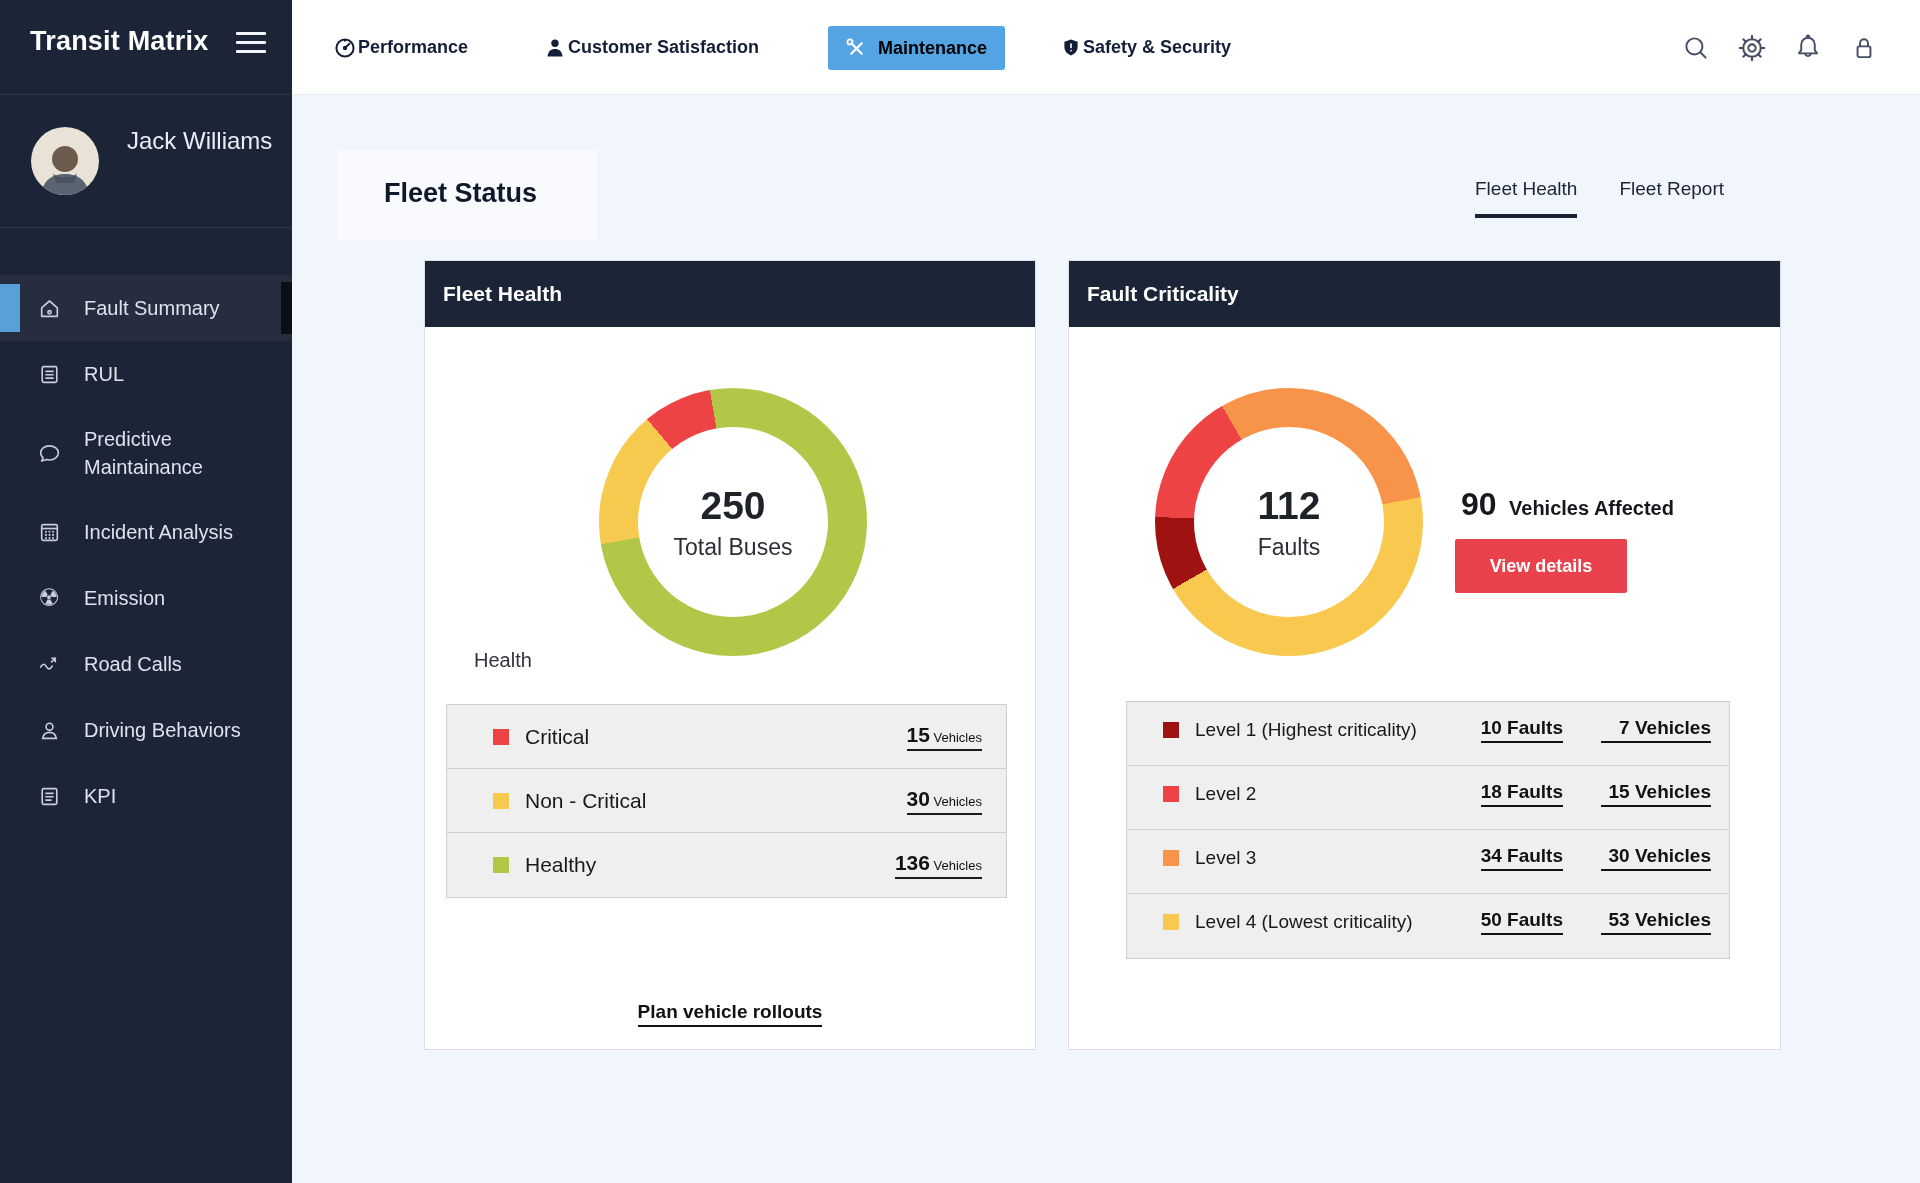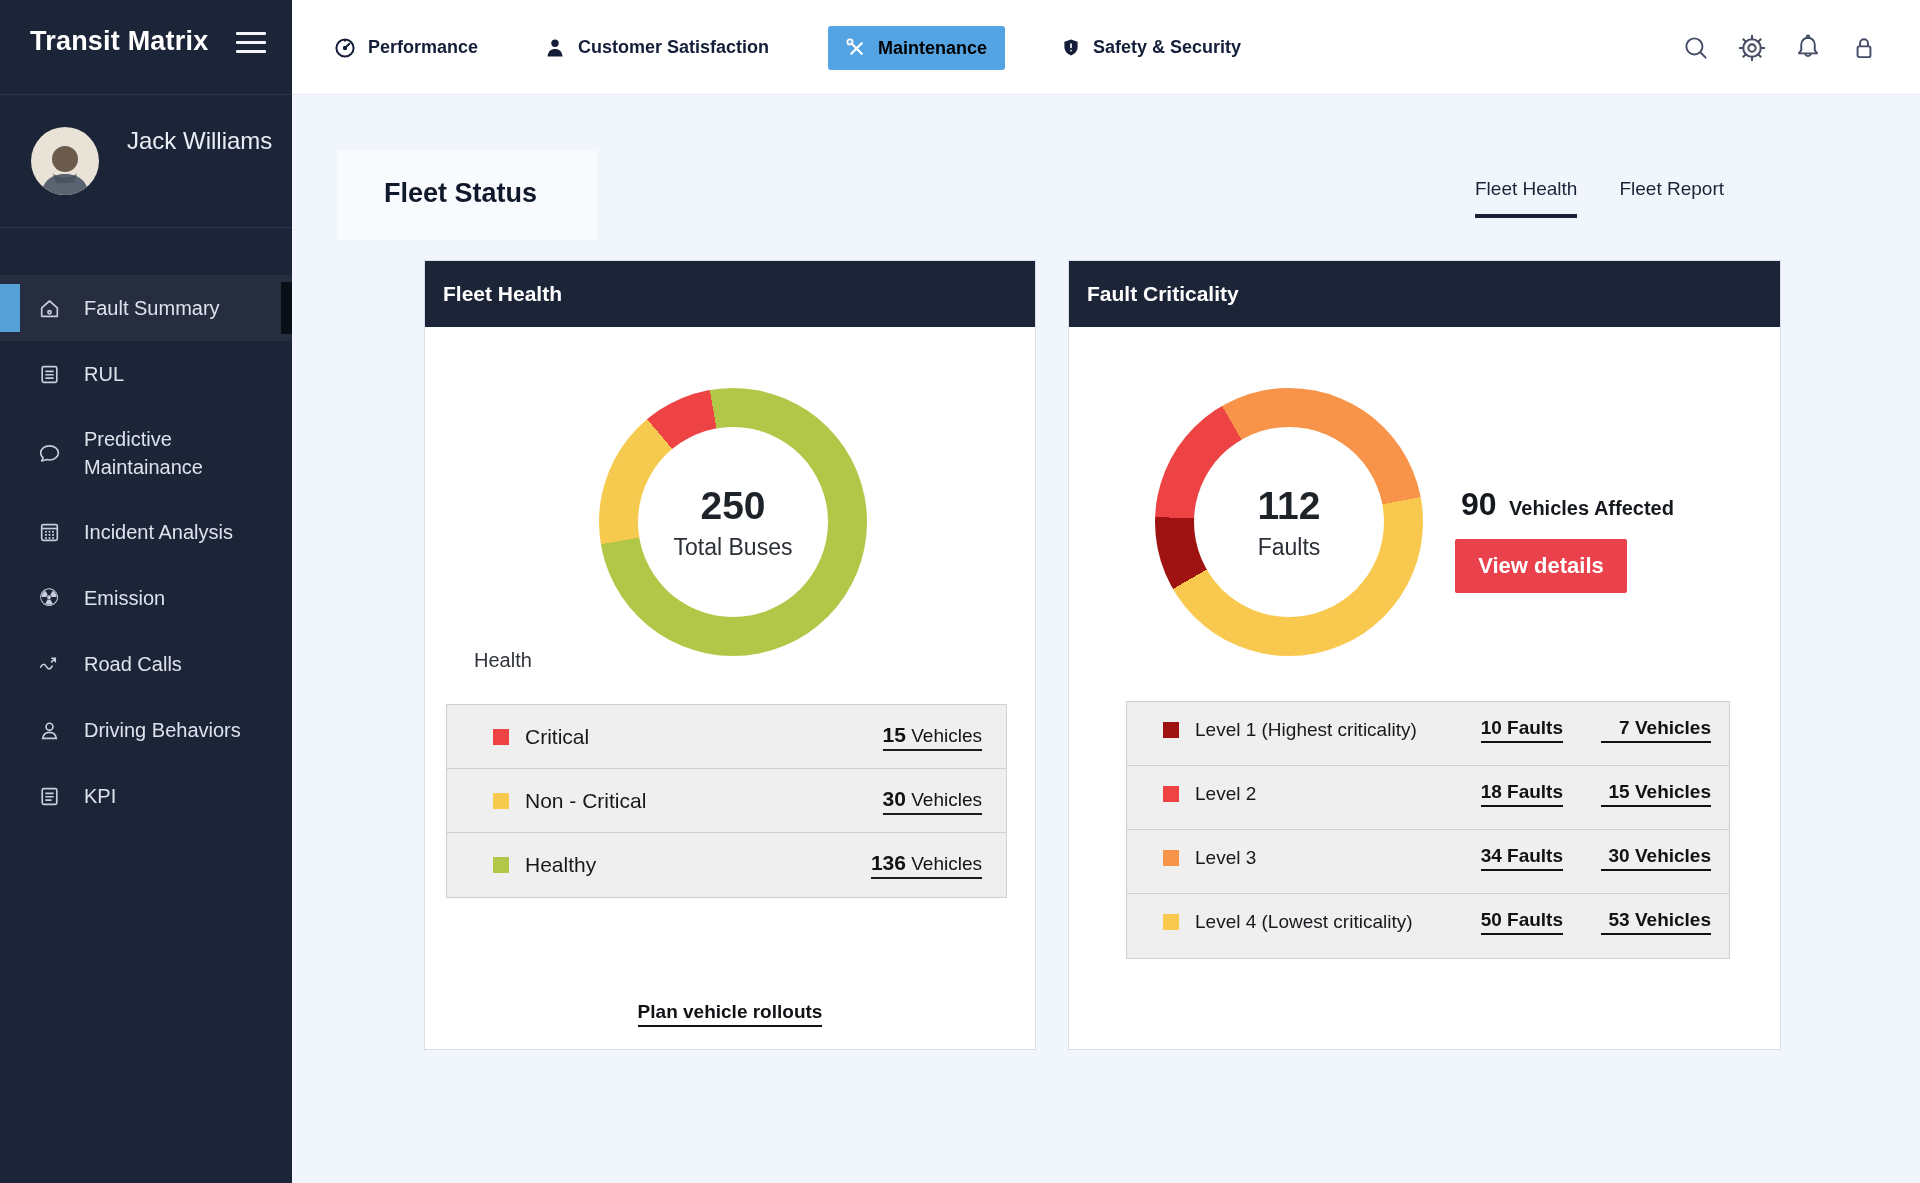--- a/index.html
+++ b/index.html
@@ -28,21 +28,21 @@
   .nav-item .nicon { width:26px; height:26px; margin-right:22px; flex:0 0 26px; color:#c7cdda; display:flex; align-items:center; justify-content:center; }
   .nav-item .nlabel { width:185px; line-height:28px; }
   .nav-item.active { background:rgba(255,255,255,0.045); }
   .active-bar { position:absolute; left:0; top:9px; width:20px; height:48px; background:#57a0d8; }
   .active-scroll { position:absolute; right:0; top:7px; width:11px; height:52px; background:#0a0e16; }
   .more-row { position:absolute; left:0; top:845px; width:292px; height:50px; display:flex; align-items:center; padding:0 30px; color:#99a1b3; font-size:17px; cursor:pointer; }
   .more-row .chev { margin-left:auto; color:#aab1c1; }
 
   
   .topbar { position:absolute; left:292px; top:0; width:1628px; height:95px; background:#fff; border-bottom:1px solid #e7ebf3; }
-  .tb-item { position:absolute; top:0; height:95px; display:flex; align-items:center; gap:11px; font-size:18px; font-weight:bold; color:#141e38; cursor:pointer; }
+  .tb-item { position:absolute; top:0; height:95px; display:flex; align-items:center; gap:1px; font-size:18px; font-weight:bold; color:#141e38; cursor:pointer; }
   .tb-item .ticon { display:flex; align-items:center; }
   .tb-btn { position:absolute; left:536px; top:26px; width:177px; height:44px; background:#54a3e2; border-radius:3px;
             display:flex; align-items:center; justify-content:center; gap:11px; color:#000000; font-size:18px; font-weight:bold; cursor:pointer; }
   .tb-icons { position:absolute; right:40px; top:0; height:95px; display:flex; align-items:center; gap:24px; }
   .tb-icons .gico { width:32px; height:32px; color:#454d66; cursor:pointer; display:flex; align-items:center; justify-content:center; }
 
   
   .title-wrap { position:absolute; left:337px; top:150px; width:260px; height:90px; background:rgba(255,255,255,.5); }
   .page-title { position:absolute; left:47px; top:28px; font-size:27px; font-weight:bold; color:#10192b; }
   .tabs { position:absolute; left:1475px; top:178px; display:flex; gap:42px; }
@@ -64,30 +64,30 @@
   .card2 .donut { left:86px; top:127px; }
 
   .legend-title { position:absolute; left:49px; top:388px; font-size:20px; color:#30343b; }
 
   .htable { position:absolute; left:21px; top:443px; width:561px; border:1px solid #cfcfcf; background:#fff; }
   .hrow { height:64px; background:#efefef; border-bottom:1px solid #cfcfcf; display:flex; align-items:center; padding:0 24px 0 46px; }
   .hrow:last-child { border-bottom:none; }
   .sq { width:16px; height:16px; margin-right:16px; flex:0 0 16px; }
   .row-label { font-size:21px; color:#17191c; }
   .row-val { margin-left:auto; border-bottom:2px solid #1c1c1c; padding-bottom:2px; color:#121212; white-space:nowrap; cursor:pointer; }
-  .row-val b { font-size:21px; } .row-val span { font-size:19px; }
+  .row-val b { font-size:21px; } .row-val span { font-size:13px; }
 
   .plan-link { position:absolute; left:0; right:0; bottom:26px; text-align:center; }
   .plan-link a { font-size:19px; font-weight:bold; color:#101215; border-bottom:2.5px solid #101215; padding-bottom:3px; cursor:pointer; }
 
   .affected { position:absolute; left:392px; top:225px; white-space:nowrap; }
   .affected .big { font-size:32px; font-weight:bold; color:#15181d; }
   .affected .lab { font-size:20px; font-weight:bold; color:#15181d; margin-left:8px; }
   .view-btn { position:absolute; left:386px; top:278px; width:172px; height:54px; background:#ea424d; border-radius:2px;
-              color:#fff; font-size:22px; font-weight:bold; display:flex; align-items:center; justify-content:center; cursor:pointer; }
+              color:#fff; font-size:18px; font-weight:bold; display:flex; align-items:center; justify-content:center; cursor:pointer; }
 
   .ctable { position:absolute; left:57px; top:440px; width:604px; border:1px solid #cfcfcf; background:#fff; }
   .crow { height:64px; background:#efefef; border-bottom:1px solid #cfcfcf; display:flex; align-items:center; padding:0 18px 8px 36px; }
   .crow:last-child { border-bottom:none; }
   .crow .row-label { font-size:19px; }
   .cval { font-size:19px; font-weight:bold; color:#121212; border-bottom:2px solid #121212; padding-bottom:2px; white-space:nowrap; cursor:pointer; }
   .cval.faults { margin-left:auto; }
   .cval.vehicles { margin-left:38px; min-width:110px; text-align:right; }
 
   svg { display:block; }

